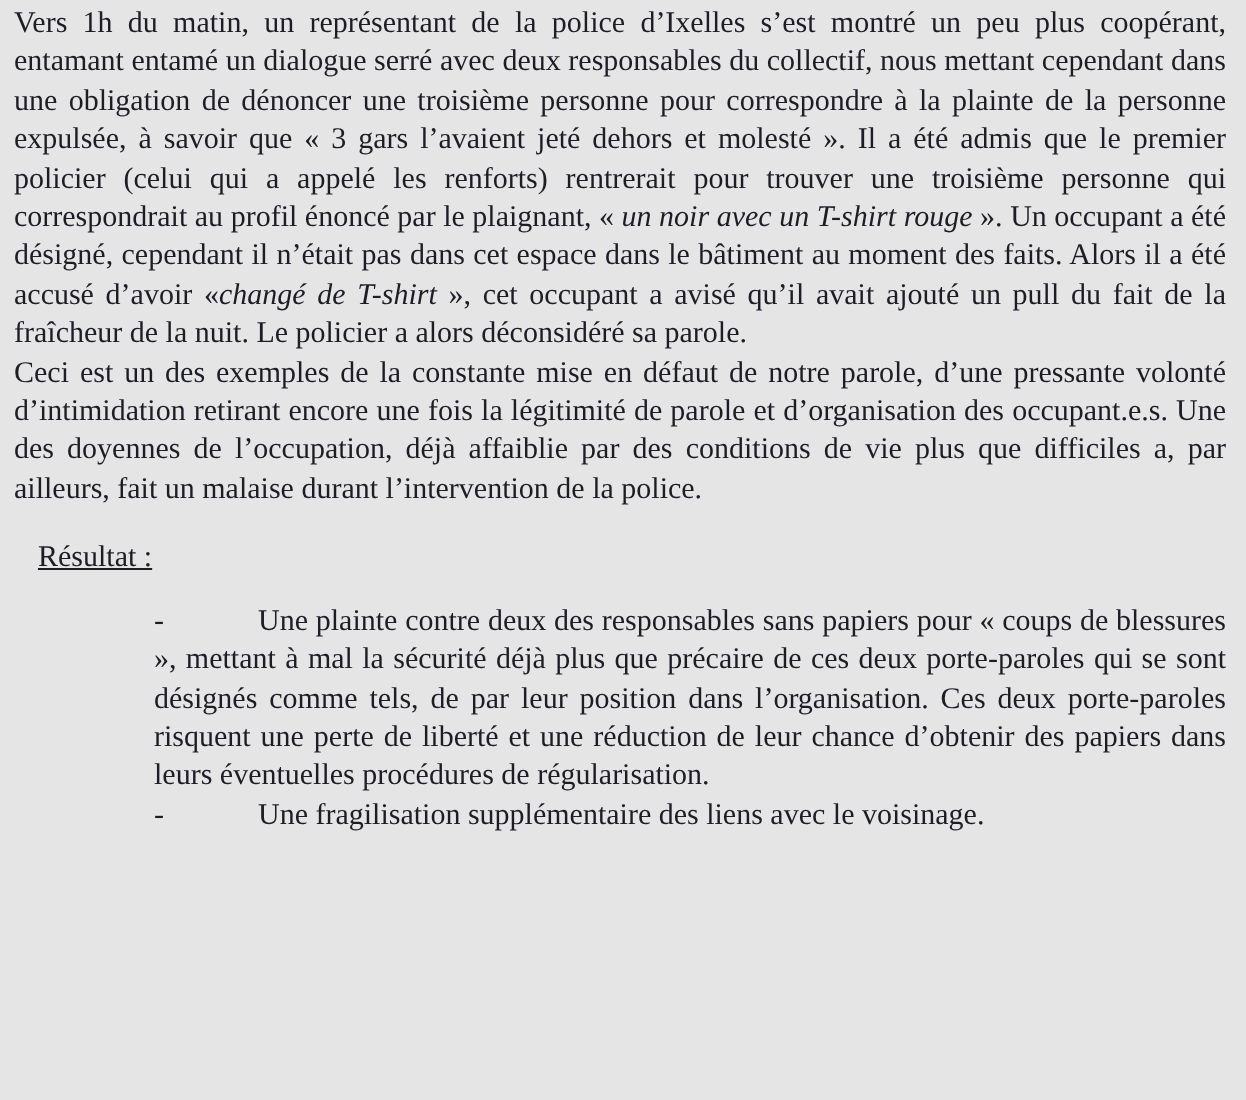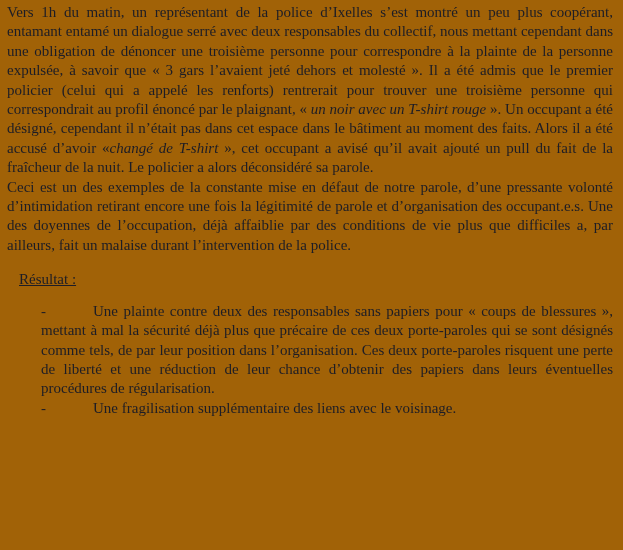--- a/index.html
+++ b/index.html
@@ -9,40 +9,40 @@
   }
   .page {
     width: 623px;
     min-height: 550px;
     box-sizing: border-box;
     padding: 3px 10px 16px 7px;
     font-family: "Liberation Serif", "DejaVu Serif", serif;
     font-size: 15px;
     line-height: 19.4px;
     color: #1d1d26;
-    background: #a16207;
+    background: #e5e5e5;
   }
   .para {
     margin: 0;
     text-align: justify;
   }
   .heading {
     margin: 12px;
   }
   .gap-before {
     margin-top: 15px;
   }
   .underlined {
     text-decoration: underline;
   }
   .list {
     margin: 0;
   }
   .list-item {
-    margin-left: 34px;
+    margin-left: 70px;
     text-align: justify;
   }
   .tab {
     display: inline-block;
     width: 47px;
   }
   em {
     font-style: italic;
   }
 </style>

